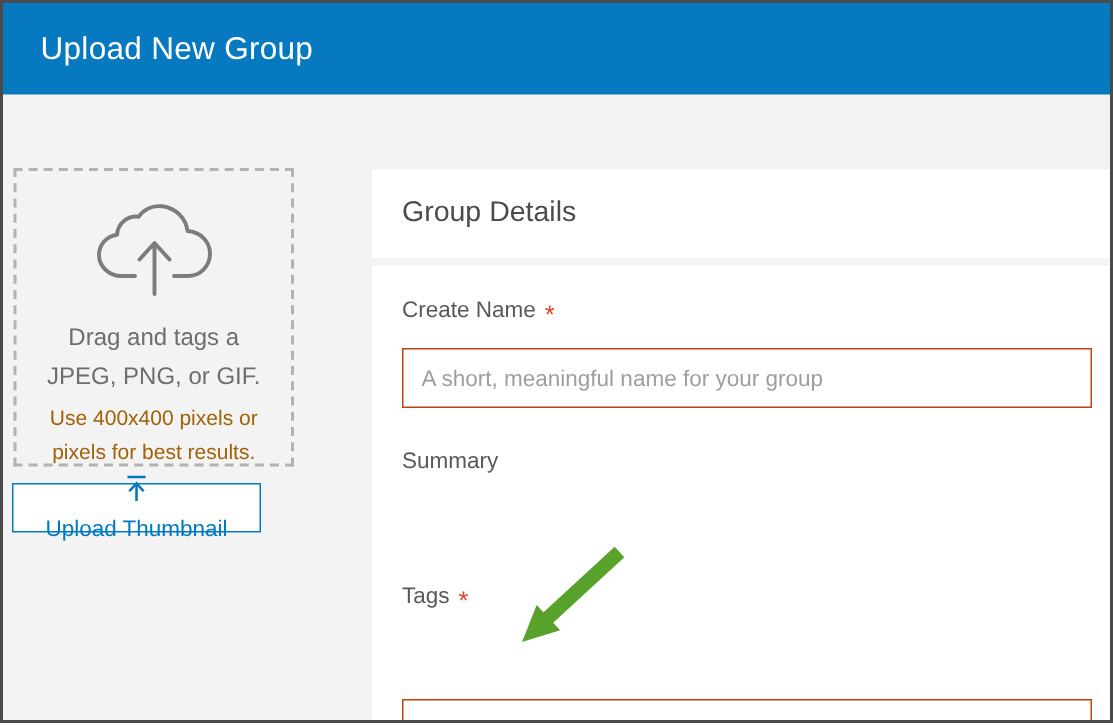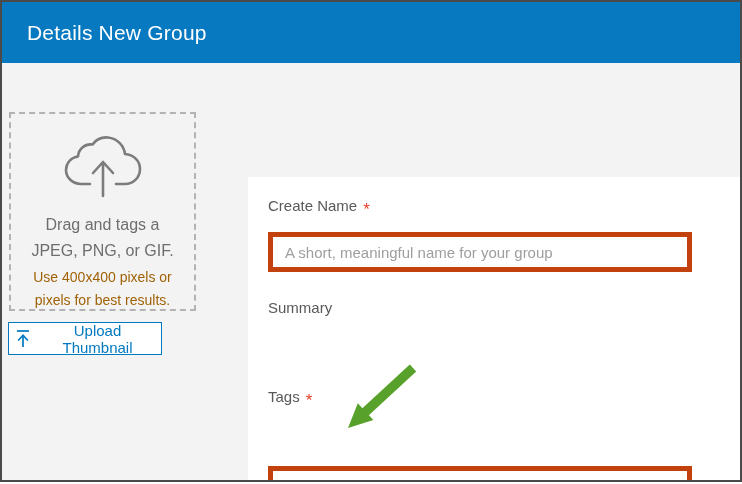--- a/index.html
+++ b/index.html
@@ -9,46 +9,46 @@
   
   .header{position:absolute;left:0;top:0;width:738px;height:61px;background:#0779c1;}
   .header .title{position:absolute;left:25px;top:0;line-height:61px;font-size:21px;color:#ffffff;font-weight:400;letter-spacing:.2px;}
 
   
   .dropzone{position:absolute;left:7px;top:110px;width:187px;height:199px;box-sizing:border-box;border:2px dashed #b3b3b3;text-align:center;}
   .dropzone .cloud{margin-top:22px;}
   .dz-big{margin:10px 8px 0 8px;font-size:16px;line-height:26px;color:#6e6e6e;}
   .dz-small{margin:2px 6px 0 6px;font-size:14px;line-height:23px;color:#a16207;}
 
-  .upload-btn{position:absolute;left:6px;top:320px;width:154px;height:33px;box-sizing:border-box;background:#ffffff;border:1px solid #0079c1;color:#0079c1;font-size:15px;display:flex;align-items:center;justify-content:center;gap:9px;cursor:pointer;font-family:inherit;}
+  .upload-btn{position:absolute;left:6px;top:320px;width:166px;height:33px;box-sizing:border-box;background:#ffffff;border:1px solid #0079c1;color:#0079c1;font-size:15px;display:flex;align-items:center;justify-content:center;gap:9px;cursor:pointer;font-family:inherit;flex-direction:column;}
   .upload-btn svg{display:block;}
 
   
   .section-head{position:absolute;left:246px;top:111px;width:492px;height:59px;background:#ffffff;}
   .section-head h2{margin:0;padding:18px 0 0 20px;font-size:19px;font-weight:400;color:#4c4c4c;}
   .section-body{position:absolute;left:246px;top:175px;width:492px;height:303px;background:#ffffff;}
 
   .fld-label{position:absolute;left:20px;font-size:15px;color:#595959;}
   .req{color:#e8402c;font-size:17px;position:relative;top:4px;margin-left:6px;}
-  .txt-input{position:absolute;left:20px;width:424px;height:40px;box-sizing:border-box;border:5px solid #c2410c;background:#ffffff;padding:0 12px;font-size:15px;color:#0369a1;font-family:inherit;outline:none;}
+  .txt-input{position:absolute;left:20px;width:460px;height:40px;box-sizing:border-box;border:1px solid #c2410c;background:#ffffff;padding:0 12px;font-size:15px;color:#0369a1;font-family:inherit;outline:none;}
   .txt-input::placeholder{color:#9e9e9e;opacity:1;}
 
   .lbl-1{top:19px;} .inp-1{top:55px;}
   .lbl-2{top:122px;} .inp-2{top:146px;}
   .lbl-3{top:210px;} .inp-3{top:253px;margin-top:36px;}
 
   .annot-arrow{position:absolute;left:330px;top:358px;width:95px;height:75px;pointer-events:none;}
 </style>
 </head>
 <body>
 
 <div class="frame">
 
   <div class="header">
-    <div class="title">Details New Group</div>
+    <div class="title">Upload New Group</div>
   </div>
 
   <div class="dropzone">
     <div class="cloud">
       <svg width="80" height="62" viewBox="0 0 80 62" fill="none">
         <path d="M 27 48 H 18 C 9.5 48 3 41.5 3 34 C 3 27 8 21.5 15 20.5 C 15.5 13 22 7.5 29.5 8.5 C 33 3.5 39 1 45 1.5 C 54 2.5 61 9.5 62 18 C 70.5 18.5 77 25 77 33 C 77 41.5 70.5 48 62 48 H 53" stroke="#7c7c7c" stroke-width="2.6" stroke-linecap="round" stroke-linejoin="round"></path>
         <path d="M 40 60 V 27 M 30 37 L 40 26 L 50 37" stroke="#7c7c7c" stroke-width="2.6" stroke-linecap="round" stroke-linejoin="round"></path>
       </svg>
     </div>
     <div class="dz-big">
@@ -65,20 +65,23 @@
     <span style="display:inline-flex;">
       <svg width="16" height="19" viewBox="0 0 16 19" fill="none">
         <path d="M 2 2 H 14" stroke="#0079c1" stroke-width="1.7"></path>
         <path d="M 8 6.5 V 18" stroke="#0079c1" stroke-width="1.7"></path>
         <path d="M 3.2 11.5 L 8 6.2 L 12.8 11.5" stroke="#0079c1" stroke-width="1.7" fill="none"></path>
       </svg>
     </span>
     <span>Upload Thumbnail</span>
   </button>
 
+  <div class="section-head">
+    <h2>Group Details</h2>
+  </div>
 
   <div class="section-body">
 
     <div class="fld-label lbl-1">
       <span>Create Name</span><span class="req">*</span>
     </div>
     <input class="txt-input inp-1" type="text" placeholder="A short, meaningful name for your group" style="">
 
     <div class="fld-label lbl-2">
       <span>Summary</span>

